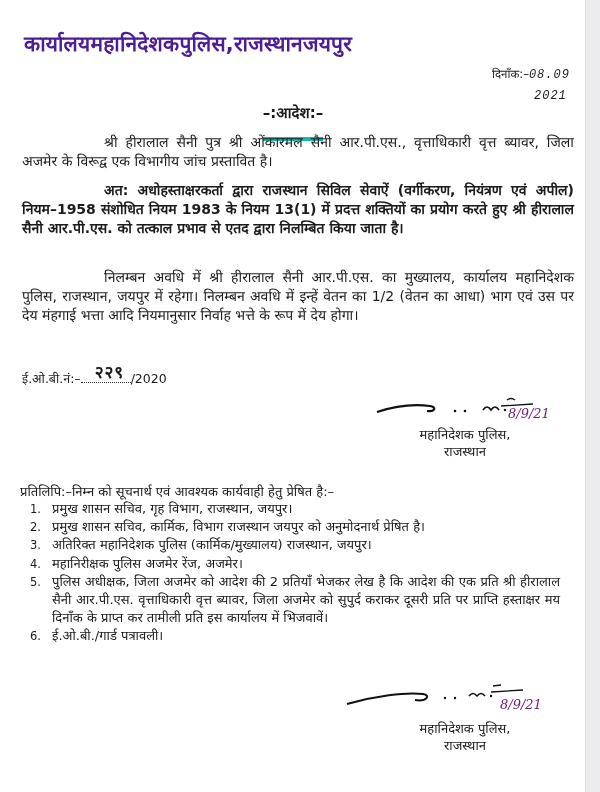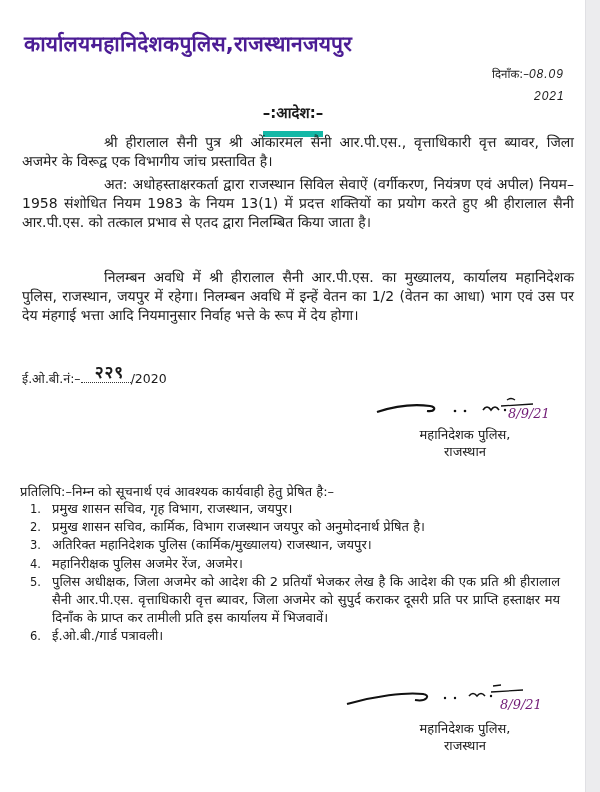--- a/index.html
+++ b/index.html
@@ -56,38 +56,38 @@
     margin-left: 4px;
     letter-spacing: 1px;
   }
   .date-line {
     left: 492px;
     top: 66px;
     font-size: 11.5px;
     color: #222;
   }
   .date-line .hand, .date-year {
-    font-family: Liberation Sans, sans-serif;
+    font-family: Liberation Mono, monospace;
     font-style: italic;
     font-size: 12px;
     letter-spacing: 1px;
   }
   .date-year { left: 534px; top: 89px; }
 
   .order-heading {
     left: 0;
     width: 586px;
     top: 102px;
     text-align: center;
     font-size: 15px;
     font-weight: bold;
   }
   .order-heading span {
-    border-bottom: 6px solid #14b8a6;
-    padding-bottom: 9px;
+    border-bottom: 4px solid #14b8a6;
+    padding-bottom: 15px;
   }
 
   .para {
     position: absolute;
     left: 22px;
     width: 552px;
     font-size: 14px;
     line-height: 19px;
     text-align: justify;
     text-align-last: left;
@@ -181,21 +181,21 @@
   <div class="abs date-year">2021</div>
 
   <div class="abs order-heading">
     <span>–:आदेश:–</span>
   </div>
 
   <div class="para" style="top:133px;">
     <span class="indent"></span><span>श्री हीरालाल सैनी पुत्र श्री ओंकारमल सैनी आर.पी.एस., वृत्ताधिकारी वृत्त ब्यावर, जिला अजमेर के विरूद्व एक विभागीय जांच प्रस्तावित है।</span>
   </div>
 
-  <div class="para" style="top:175px;">
+  <div class="para" style="top:181px;font-weight:bold;">
     <span class="indent"></span><span>अत: अधोहस्ताक्षरकर्ता द्वारा राजस्थान सिविल सेवाऐं (वर्गीकरण, नियंत्रण एवं अपील) नियम–1958 संशोधित नियम 1983 के नियम 13(1) में प्रदत्त शक्तियों का प्रयोग करते हुए श्री हीरालाल सैनी आर.पी.एस. को तत्काल प्रभाव से एतद द्वारा निलम्बित किया जाता है।</span>
   </div>
 
   <div class="para" style="top:268px;">
     <span class="indent"></span><span>निलम्बन अवधि में श्री हीरालाल सैनी आर.पी.एस. का मुख्यालय, कार्यालय महानिदेशक पुलिस, राजस्थान, जयपुर में रहेगा। निलम्बन अवधि में इन्हें वेतन का 1/2 (वेतन का आधा) भाग एवं उस पर देय मंहगाई भत्ता आदि नियमानुसार निर्वाह भत्ते के रूप में देय होगा।</span>
   </div>
 
   <div class="abs eob-line">
     <span>ई.ओ.बी.नं:–</span><span class="dots"><span class="hand">२२९</span></span><span>/2020</span>
   </div>

